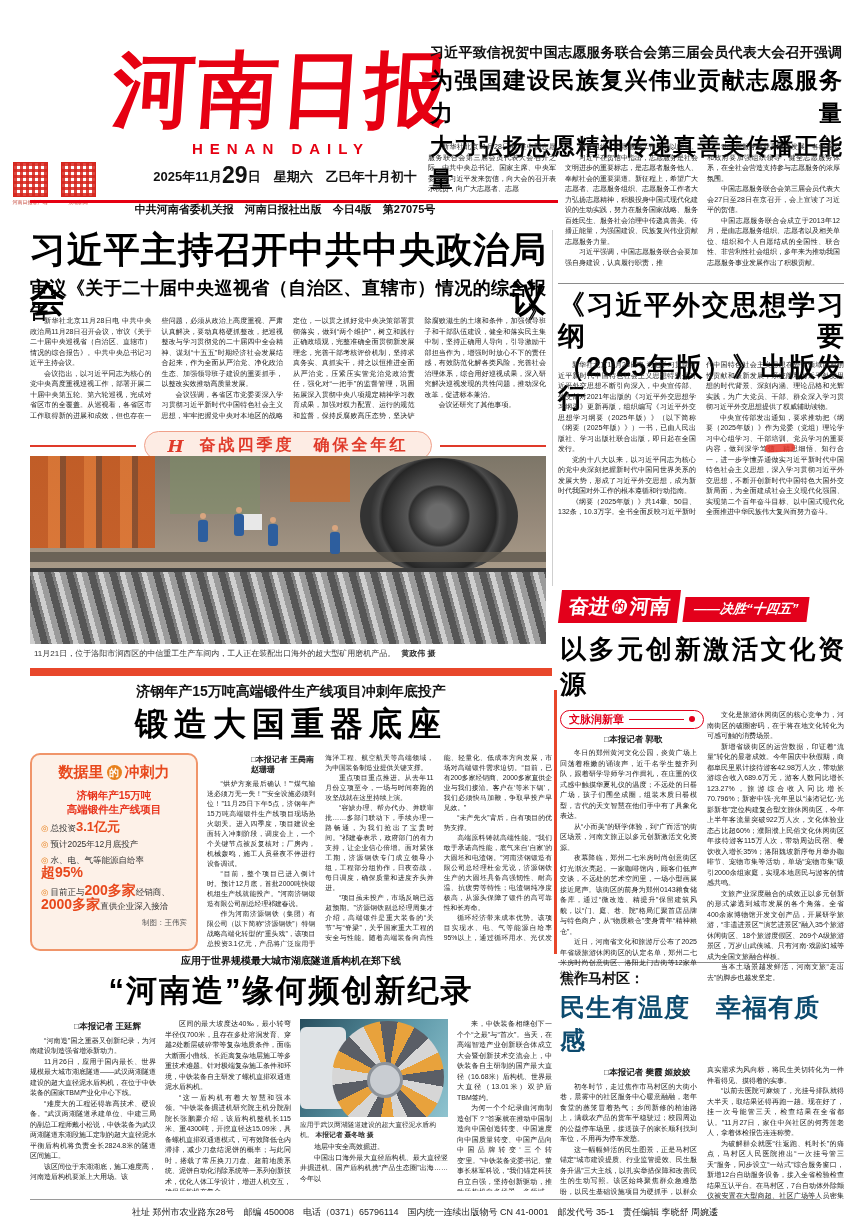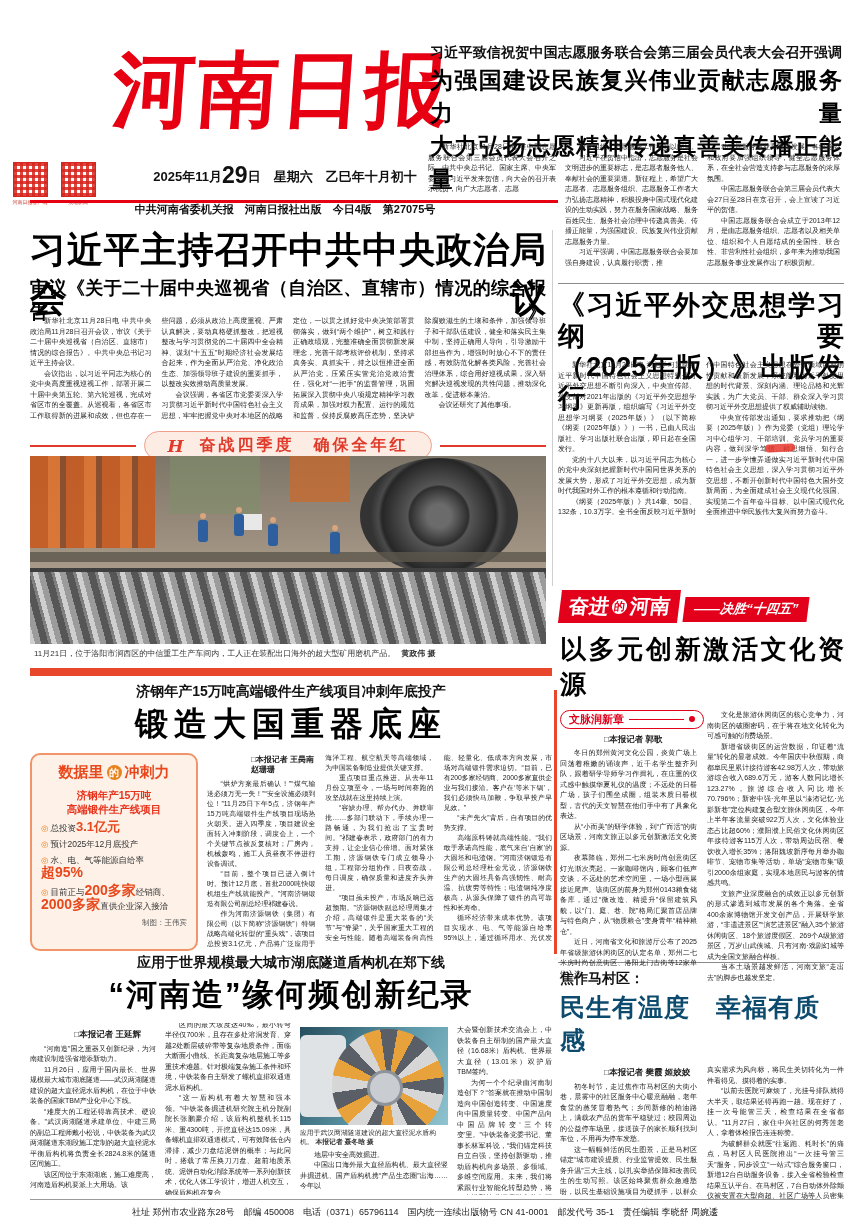--- a/index.html
+++ b/index.html
@@ -105,23 +105,23 @@
   .ib-sub{color:#e8331c;font-weight:bold;text-align:center;font-size:10.5px;line-height:14px;margin:6px 0 5px 0;}
   .ib-item{font-size:8.5px;color:#333;margin:4px 0;line-height:12px;}
   .ib-dot{color:#e8811c;margin-right:2px;}
   .ib-big{color:#e8481c;font-weight:900;font-size:13px;}
   .ib-big2{color:#e8481c;font-weight:900;font-size:14px;}
   .ib-credit{text-align:right;font-size:7.5px;color:#555;margin-top:6px;}
   .jg-body{flex:1;column-count:3;column-gap:10px;height:198px;overflow:hidden;font-size:6.8px;line-height:10px;}
   .jg-body .byline{font-size:8px;}
   
   .hz{position:absolute;left:30px;top:954px;width:522px;}
-  .hz-kicker{text-align:center;font-size:14px;font-weight:bold;color:#111;}
+  .hz-kicker{text-align:center;font-size:10px;font-weight:bold;color:#111;}
   .hz-h{text-align:center;font-size:31px;font-weight:900;color:#000;letter-spacing:2px;margin-top:2px;}
-  .hz-cols{display:flex;gap:9px;margin-top:7px;height:172px;overflow:hidden;align-items:center;}
+  .hz-cols{display:flex;gap:9px;margin-top:7px;height:172px;overflow:hidden;}
   .hz-c1,.hz-c2{width:126px;overflow:hidden;}
   .hz-c3{width:148px;}
   .hz-c4{flex:1;overflow:hidden;}
   .photo-tbm{position:relative;width:148px;height:98px;overflow:hidden;
              background:linear-gradient(120deg,#274e5e,#5d98a8 55%,#8fc3cf);}
   .tbm-circle{position:absolute;right:4px;top:2px;width:112px;height:112px;border-radius:50%;
               background:repeating-conic-gradient(from 10deg,#e8a23c 0 18deg,#5a5e66 18deg 36deg,#d6d6d6 36deg 54deg);}
   .tbm-hub{position:absolute;right:45px;top:43px;width:30px;height:30px;border-radius:50%;background:#c9cdd2;border:3px solid #8d939a;}
   .tbm-shield{position:absolute;left:0;top:8px;width:46px;height:82px;background:#dfe3e6;border-radius:6px;}
   .hz-photocap{font-size:6.8px;line-height:9.5px;color:#333;margin:3px 0;}
@@ -143,20 +143,21 @@
     <div class="qr-box">
       <div class="qr"></div>
       <div class="qr-label">河南日报客户端</div>
     </div>
     <div class="qr-box">
       <div class="qr"></div>
       <div class="qr-label">顶端新闻</div>
     </div>
   </div>
   <div class="mh-title">河南日报</div>
+  <div class="mh-en">HENAN DAILY</div>
   <div class="mh-date">
     <span>2025年11月</span><span class="day">29</span><span>日</span>　<span>星期六</span>　<span>乙巳年十月初十</span>
   </div>
   <div class="mh-info">中共河南省委机关报　河南日报社出版　今日4版　第27075号</div>
   <div class="mh-rule"></div>
 
   <div class="vol-kicker">习近平致信祝贺中国志愿服务联合会第三届会员代表大会召开强调</div>
   <div class="vol-h">
     <div>为强国建设民族复兴伟业贡献志愿服务力量</div>
     <div>大力弘扬志愿精神传递真善美传播正能量</div>

